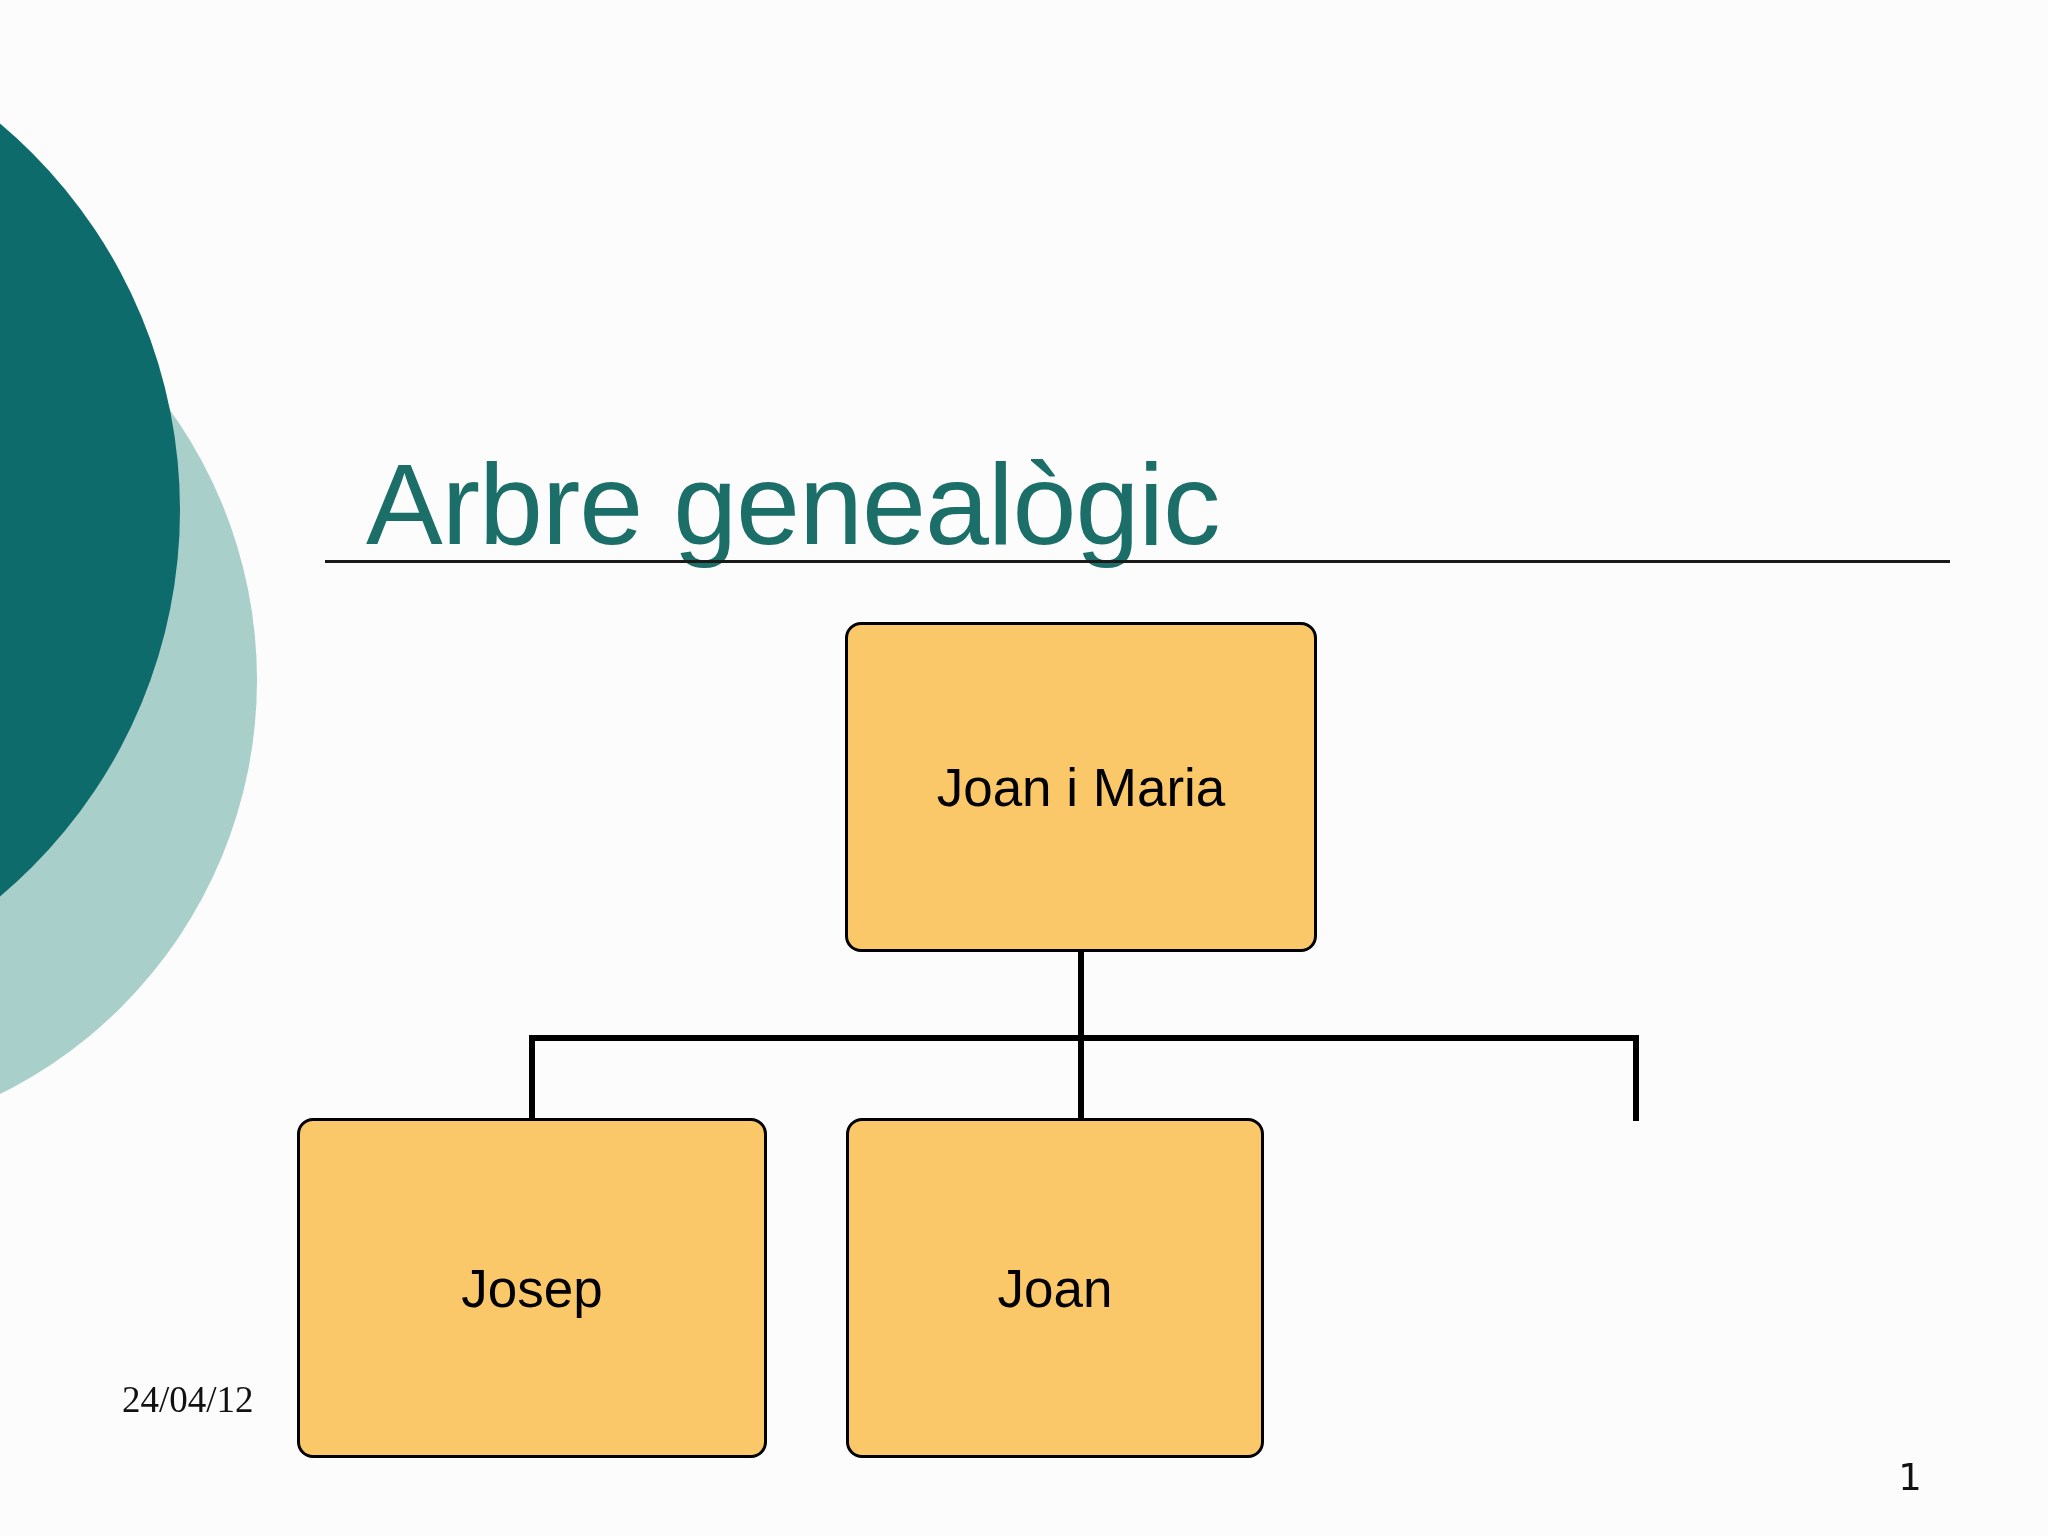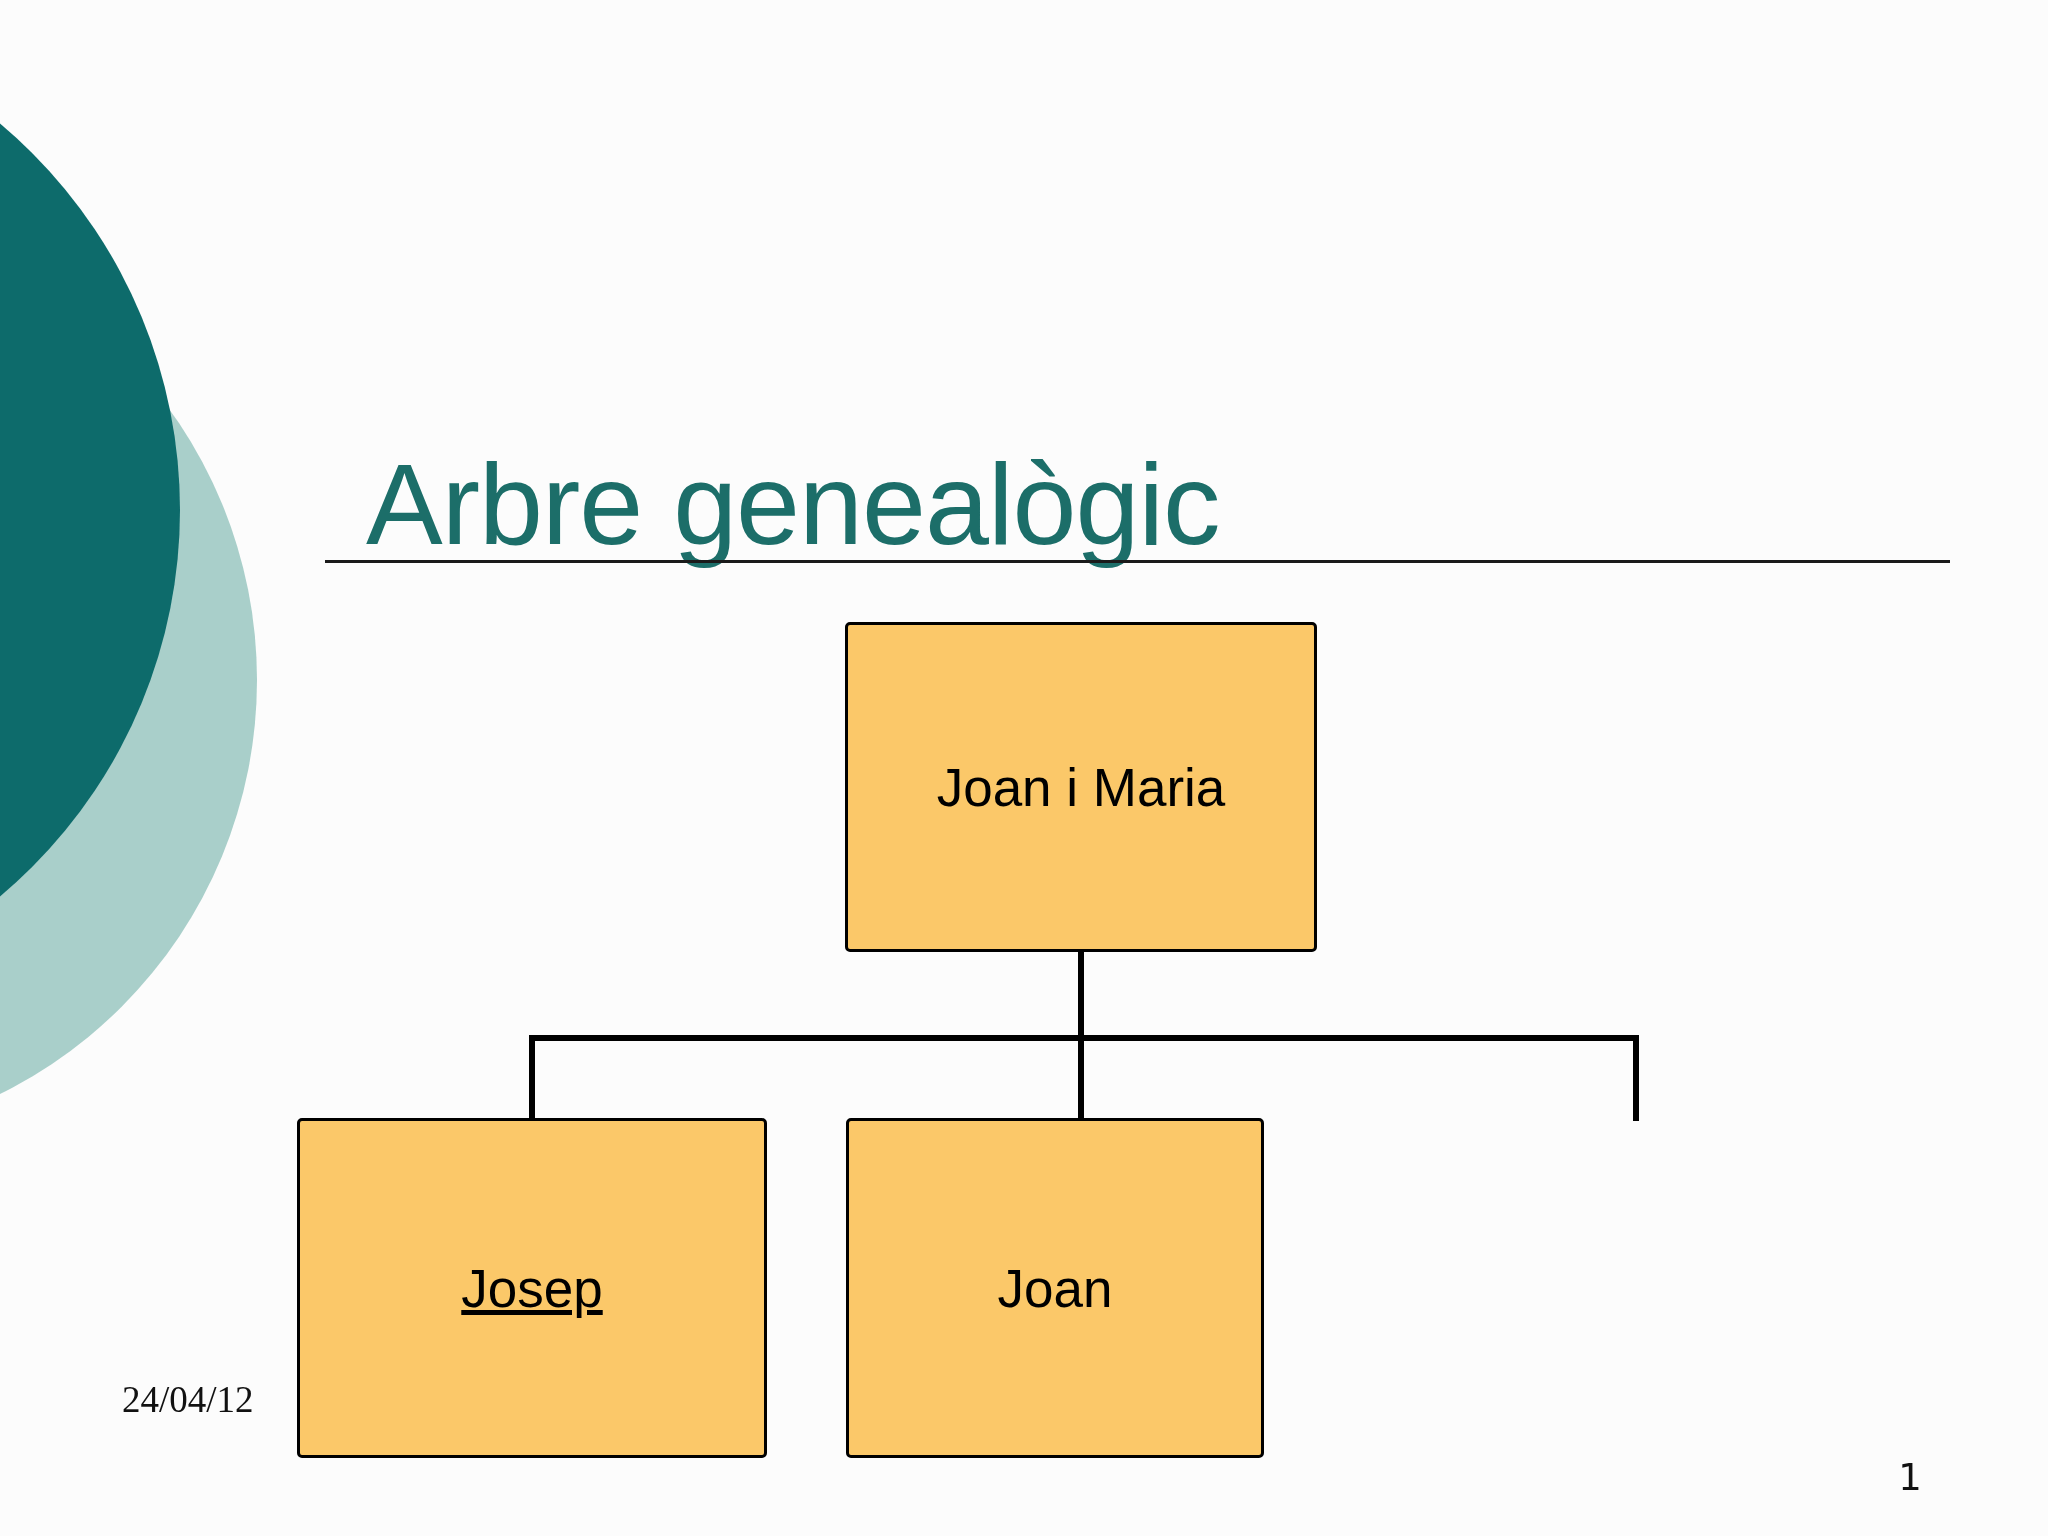--- a/index.html
+++ b/index.html
@@ -44,27 +44,27 @@
     position:absolute;left:325px;top:560px;
     width:1625px;height:3px;
     background:#1a1a1a;
     z-index:3;
   }
   .node{
     position:absolute;
     box-sizing:border-box;
     background:var(--node-fill);
     border:3px solid var(--node-border);
-    border-radius:5px;
+    border-radius:16px;
     display:flex;align-items:center;justify-content:center;
     font-size:53px;color:#000;
     z-index:4;
   }
   .node.root{left:845px;top:622px;width:472px;height:330px;}
-  .node.child-1{left:297px;top:1118px;width:470px;height:340px;text-decoration:underline;}
+  .node.child-1{left:297px;top:1118px;width:470px;height:340px;}
   .node.child-2{left:846px;top:1118px;width:418px;height:340px;}
   .node.child-3{left:1401px;top:1118px;width:470px;height:340px;}
   .conn{position:absolute;background:var(--connector);z-index:3;}
   .conn.stub{left:1078px;top:950px;width:6px;height:88px;}
   .conn.hbar{left:529px;top:1035px;width:1110px;height:6px;}
   .conn.drop-left{left:529px;top:1035px;width:6px;height:86px;}
   .conn.drop-mid{left:1078px;top:1035px;width:6px;height:86px;}
   .conn.drop-right{left:1633px;top:1035px;width:6px;height:86px;}
   .footer-date{
     position:absolute;left:122px;top:1378px;

